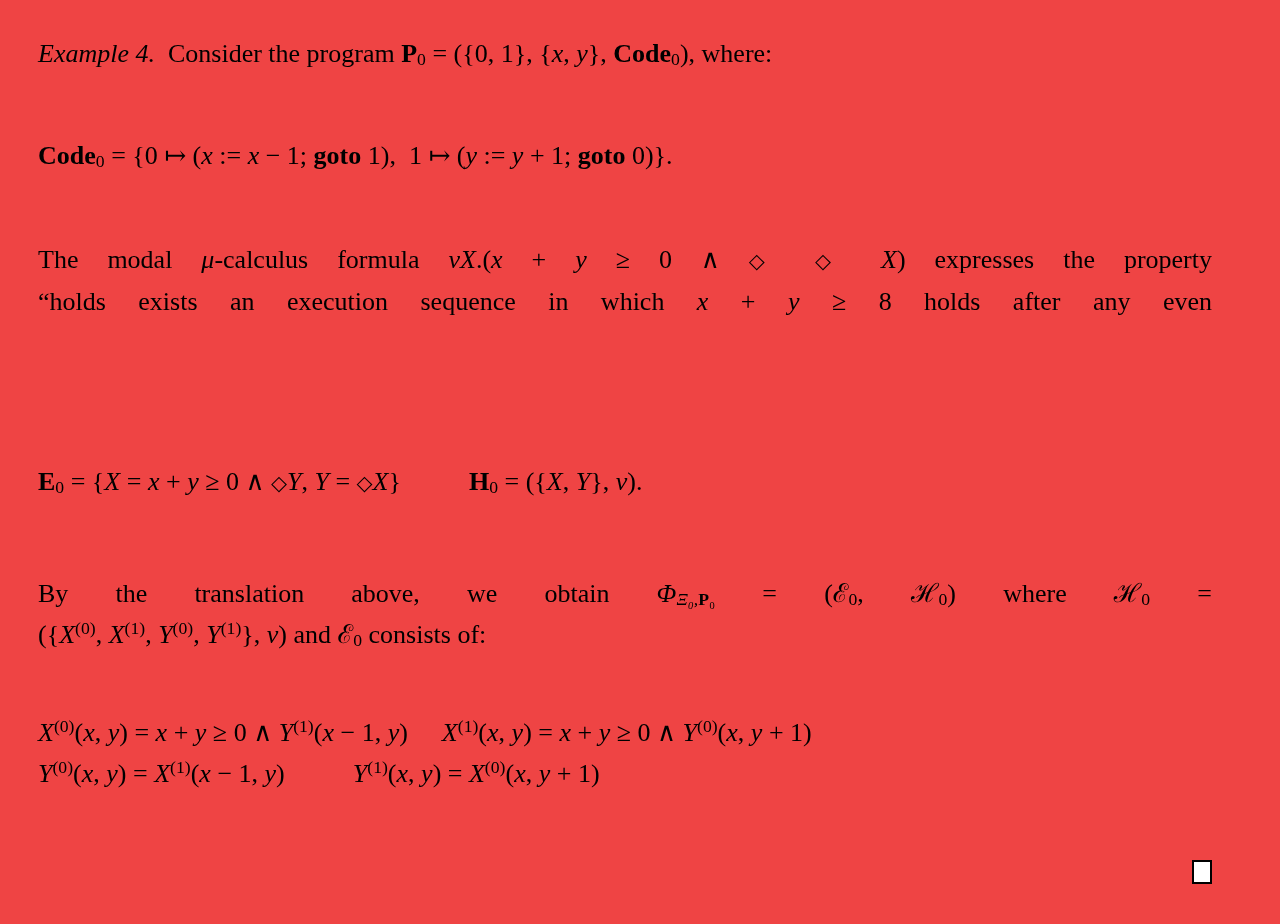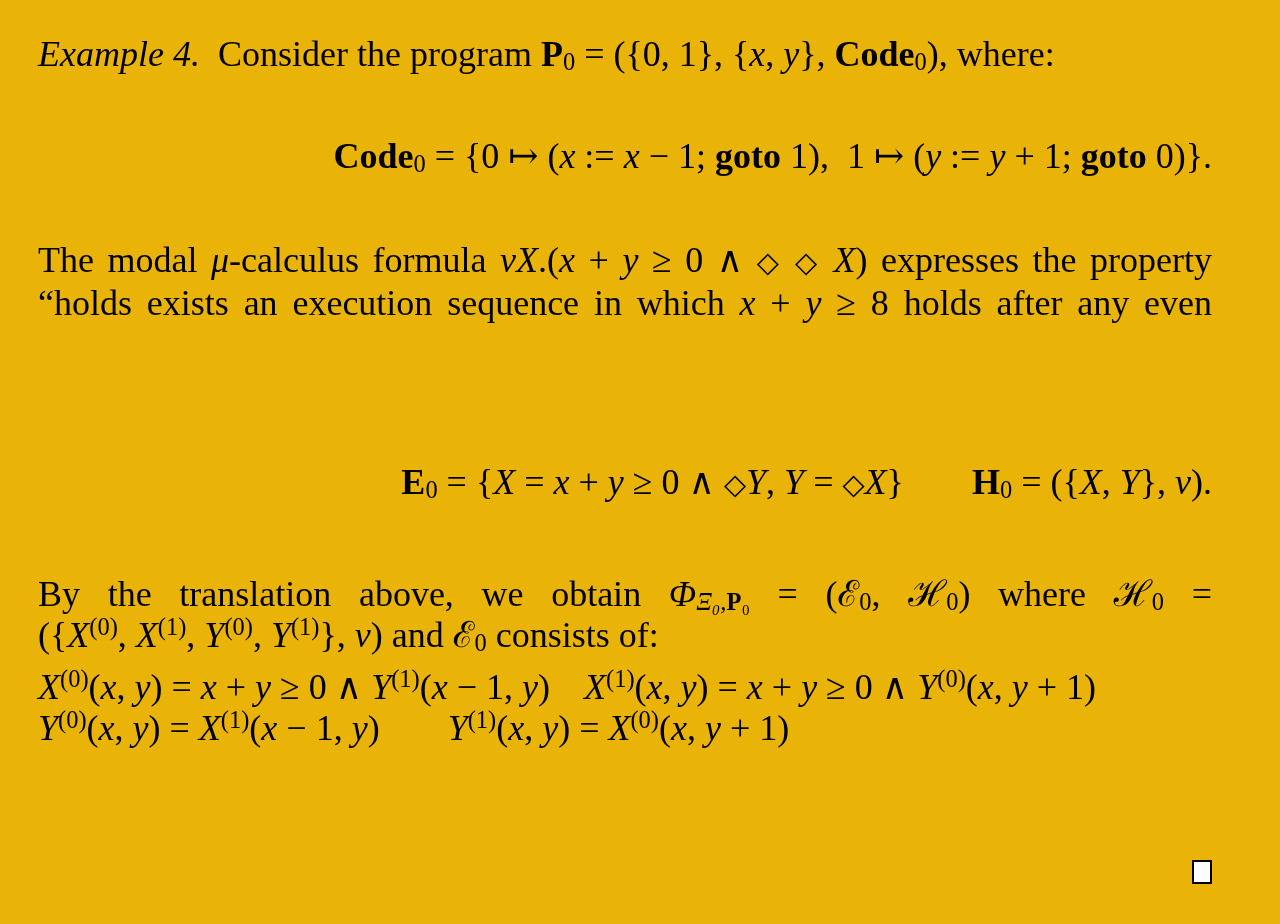--- a/index.html
+++ b/index.html
@@ -1,27 +1,27 @@
 <!DOCTYPE html>
 <html><head>
 <meta charset="utf-8">
 <style>
   html,body{margin:0;padding:0;background:#ffffff;}
   .page{
     position:relative;
     width:1280px;
     height:924px;
-    background:#eab308;
+    background:#ef4444;
     color:#000000;
     font-family:"Liberation Serif","DejaVu Serif",serif;
-    font-size:36px;
+    font-size:26px;
     overflow:hidden;
   }
   .block{position:absolute;left:38px;width:1174px;line-height:40px;}
-  .center{text-align:right;}
+  .center{text-align:left;}
   .jline{text-align:justify;text-align-last:justify;}
   .pline{line-height:40.5px;}
   .eqline{line-height:41px;}
   
   .seg{white-space:pre-wrap;}
   .i{font-style:italic;}
   .b{font-weight:bold;}
   .sub{font-size:.68em;vertical-align:-.18em;line-height:0;}
   .sup{font-size:.68em;vertical-align:.5em;line-height:0;}
   .sub.i{font-style:italic;}
@@ -52,20 +52,20 @@
     <div class="pline jline"><span class="seg">“holds exists an execution sequence in which </span><span class="seg i">x</span><span class="seg"> + </span><span class="seg i">y</span><span class="seg"> ≥ 8 holds after any even</span></div>
   </div>
 
   <div class="block center" style="top:462px"><span class="seg b">E</span><span class="seg sub">0</span><span class="seg"> = {</span><span class="seg i">X</span><span class="seg"> = </span><span class="seg i">x</span><span class="seg"> + </span><span class="seg i">y</span><span class="seg"> ≥ 0 ∧ </span><span class="seg d">◇</span><span class="seg i">Y</span><span class="seg">, </span><span class="seg i">Y</span><span class="seg"> = </span><span class="seg d">◇</span><span class="seg i">X</span><span class="seg">}</span><span class="seg gqq"></span><span class="seg b">H</span><span class="seg sub">0</span><span class="seg"> = ({</span><span class="seg i">X</span><span class="seg">, </span><span class="seg i">Y</span><span class="seg">}, </span><span class="seg i">ν</span><span class="seg">).</span></div>
 
   <div class="block" style="top:574px">
     <div class="pline jline"><span class="seg">By the translation above, we obtain </span><span class="seg i">Φ</span><span class="seg sub i">Ξ₀,</span><span class="seg sub b">P</span><span class="seg sub">₀</span><span class="seg"> = (</span><span class="seg">ℰ</span><span class="seg sub">0</span><span class="seg">, </span><span class="seg">ℋ</span><span class="seg sub">0</span><span class="seg">) where </span><span class="seg">ℋ</span><span class="seg sub">0</span><span class="seg"> =</span></div>
     <div class="pline"><span class="seg">({</span><span class="seg i">X</span><span class="seg sup">(0)</span><span class="seg">, </span><span class="seg i">X</span><span class="seg sup">(1)</span><span class="seg">, </span><span class="seg i">Y</span><span class="seg sup">(0)</span><span class="seg">, </span><span class="seg i">Y</span><span class="seg sup">(1)</span><span class="seg">}, </span><span class="seg i">ν</span><span class="seg">) and </span><span class="seg">ℰ</span><span class="seg sub">0</span><span class="seg"> consists of:</span></div>
   </div>
 
-  <div class="block" style="top:667px">
+  <div class="block" style="top:712px">
     <div class="eqline"><span class="seg i">X</span><span class="seg sup">(0)</span><span class="seg">(</span><span class="seg i">x</span><span class="seg">, </span><span class="seg i">y</span><span class="seg">) = </span><span class="seg i">x</span><span class="seg"> + </span><span class="seg i">y</span><span class="seg"> ≥ 0 ∧ </span><span class="seg i">Y</span><span class="seg sup">(1)</span><span class="seg">(</span><span class="seg i">x</span><span class="seg"> − 1, </span><span class="seg i">y</span><span class="seg">)</span><span class="seg gq"></span><span class="seg i">X</span><span class="seg sup">(1)</span><span class="seg">(</span><span class="seg i">x</span><span class="seg">, </span><span class="seg i">y</span><span class="seg">) = </span><span class="seg i">x</span><span class="seg"> + </span><span class="seg i">y</span><span class="seg"> ≥ 0 ∧ </span><span class="seg i">Y</span><span class="seg sup">(0)</span><span class="seg">(</span><span class="seg i">x</span><span class="seg">, </span><span class="seg i">y</span><span class="seg"> + 1)</span></div>
     <div class="eqline"><span class="seg i">Y</span><span class="seg sup">(0)</span><span class="seg">(</span><span class="seg i">x</span><span class="seg">, </span><span class="seg i">y</span><span class="seg">) = </span><span class="seg i">X</span><span class="seg sup">(1)</span><span class="seg">(</span><span class="seg i">x</span><span class="seg"> − 1, </span><span class="seg i">y</span><span class="seg">)</span><span class="seg gqq"></span><span class="seg i">Y</span><span class="seg sup">(1)</span><span class="seg">(</span><span class="seg i">x</span><span class="seg">, </span><span class="seg i">y</span><span class="seg">) = </span><span class="seg i">X</span><span class="seg sup">(0)</span><span class="seg">(</span><span class="seg i">x</span><span class="seg">, </span><span class="seg i">y</span><span class="seg"> + 1)</span></div>
   </div>
 
   <div class="qed"></div>
 
 </div>
 
 </body></html>

